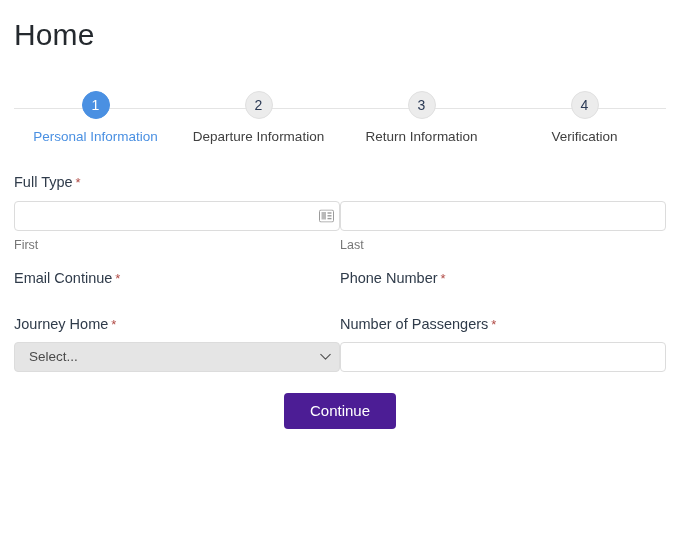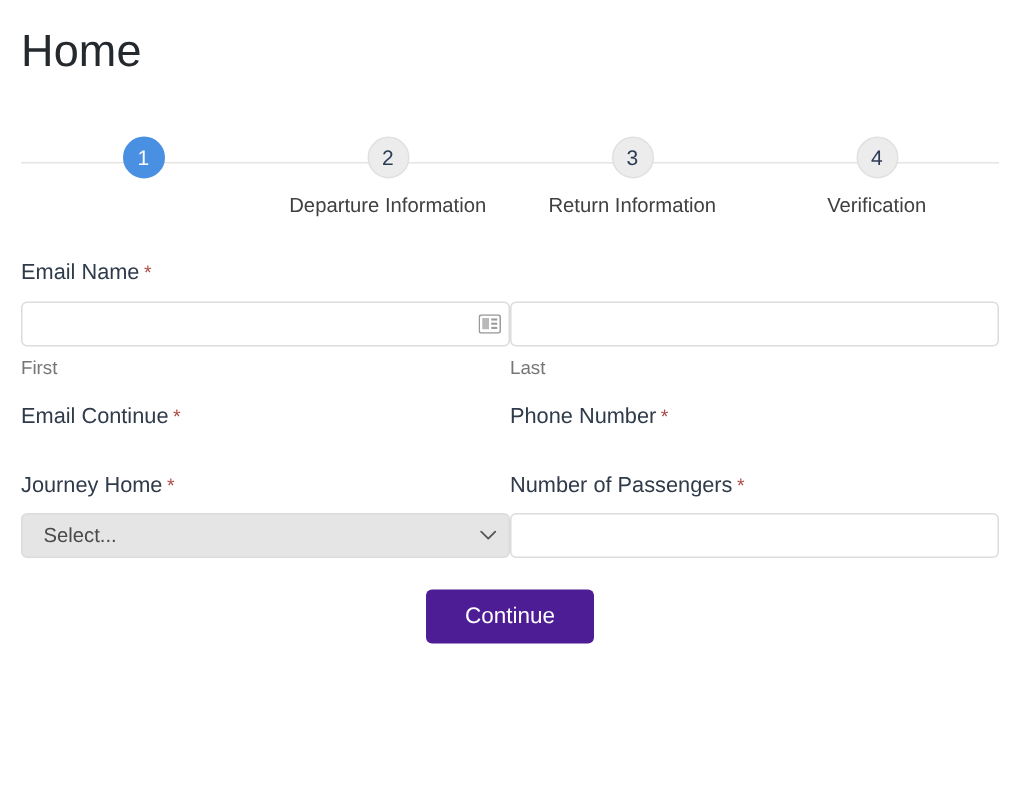--- a/index.html
+++ b/index.html
@@ -209,20 +209,21 @@
 <div class="page">
 
   <h1 class="page-title">Home</h1>
 
   <div class="stepper">
     <div class="stepper-line"></div>
     <div class="steps">
 
       <div class="step is-active">
         <div class="step-circle">1</div>
+        <div class="step-label">Personal Information</div>
       </div>
 
       <div class="step">
         <div class="step-circle">2</div>
         <div class="step-label">Departure Information</div>
       </div>
 
       <div class="step">
         <div class="step-circle">3</div>
         <div class="step-label">Return Information</div>
@@ -233,21 +234,21 @@
         <div class="step-label">Verification</div>
       </div>
 
     </div>
   </div>
 
   <div class="form">
 
     <div class="field-group">
       <span class="group-label">
-        <span>Email Name</span><span class="req">*</span>
+        <span>Full Type</span><span class="req">*</span>
       </span>
       <div class="row halves">
         <div class="cell">
           <div class="input-wrap">
             <input class="input" type="text" placeholder="" style="">
             <svg class="autofill-icon" viewBox="0 0 15 13">
               <rect x="0.5" y="0.5" width="14" height="12" rx="1.5" fill="#ffffff" stroke="#9b9b9b"></rect>
               <rect x="2.5" y="2.5" width="4.5" height="7.5" fill="#b9b9b9"></rect>
               <rect x="8.5" y="2.8" width="4" height="1.4" fill="#9b9b9b"></rect>
               <rect x="8.5" y="5.6" width="4" height="1.4" fill="#9b9b9b"></rect>

